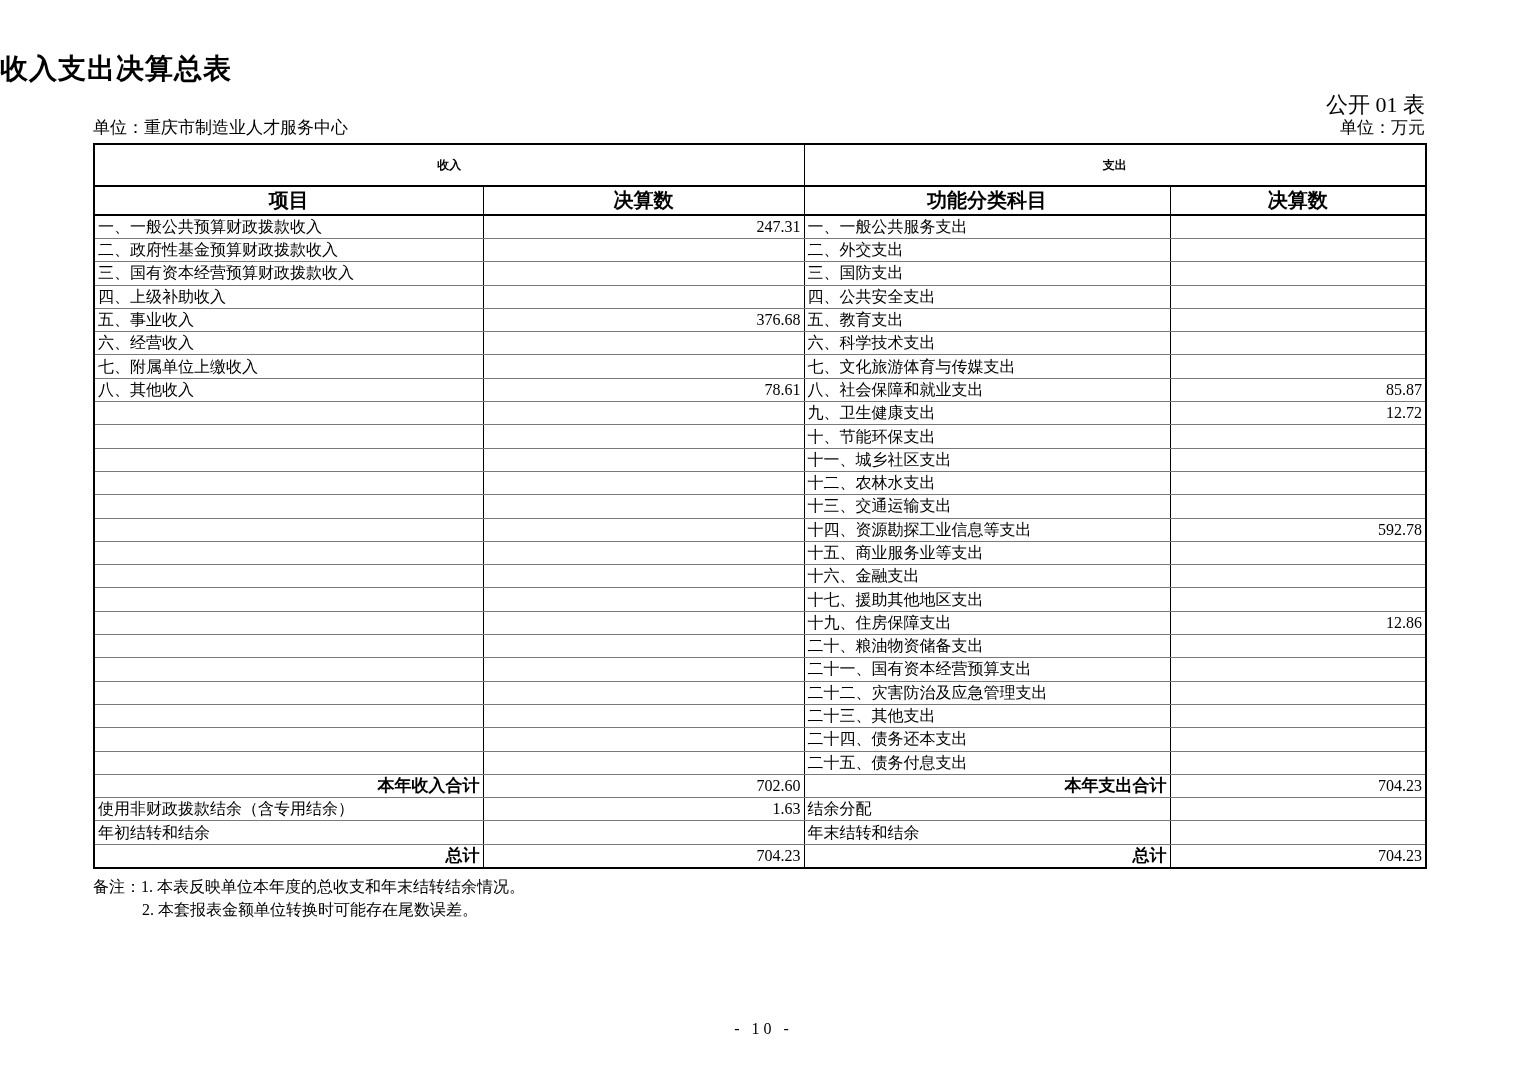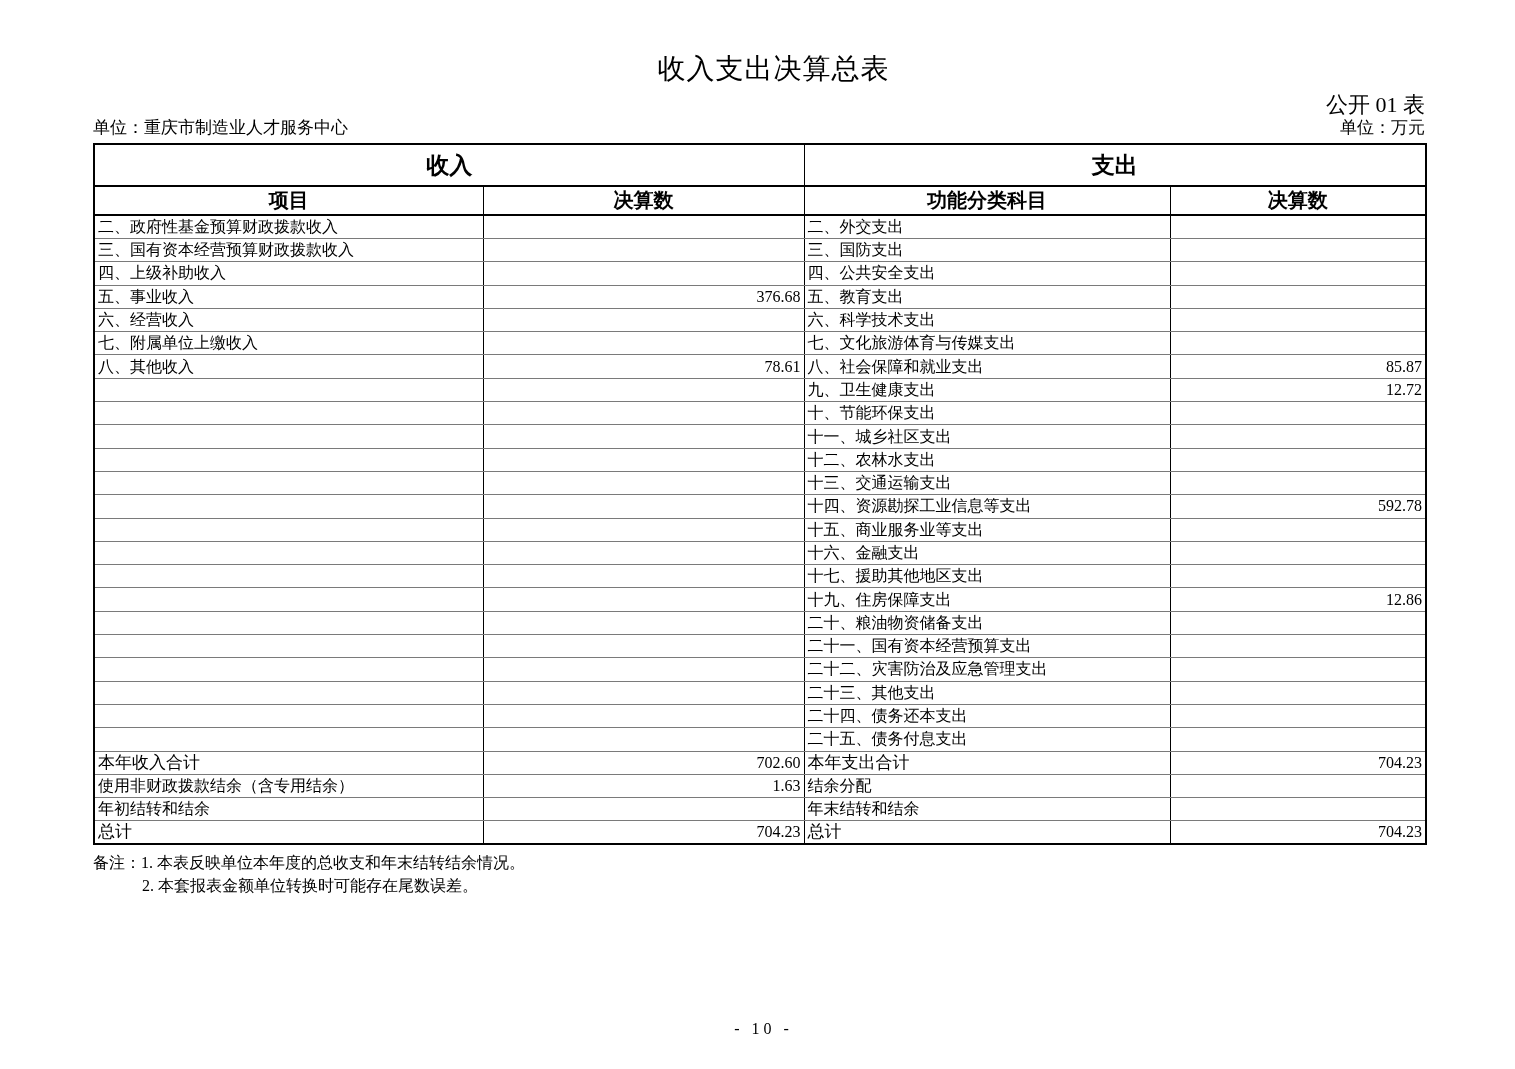--- a/index.html
+++ b/index.html
@@ -7,26 +7,24 @@
   body {
     width: 1515px;
     height: 1069px;
     position: relative;
     font-family: "Liberation Serif", "DejaVu Serif", serif;
     color: #000000;
     overflow: hidden;
   }
   .page-title {
     padding-top: 53px;
-    text-align: center;
     font-size: 28px;
-    font-weight: normal;
+    font-weight: bold;
     line-height: 31px;
     letter-spacing: 1px;
-    padding-left: 32px;
   }
   .meta-code {
     margin: 11px 90px 0 0;
     text-align: right;
     font-size: 22px;
     line-height: 19px;
   }
   .meta-row {
     display: flex;
     justify-content: space-between;
@@ -45,21 +43,21 @@
     border-left: 1px solid #000;
     border-right: 1px solid #000;
     border-top: 1px solid #7a7a7a;
     border-bottom: 1px solid #7a7a7a;
     overflow: hidden;
     white-space: nowrap;
     font-weight: normal;
   }
   .main-table thead tr.hrow1 th {
     height: 42px;
-    font-size: 23px;
+    font-size: 12px;
     font-weight: bold;
     text-align: center;
     border-bottom: 2px solid #000;
     margin-left: 22px;
   }
   .main-table thead tr.hrow2 th {
     height: 25px;
     font-size: 20px;
     font-weight: bold;
     text-align: center;
@@ -67,22 +65,22 @@
   }
   .main-table tbody tr { height: 23.3px; }
   .main-table td {
     font-size: 16px;
     padding: 0 3px;
     line-height: 22px;
   }
   td.cell-item { text-align: left; }
   td.cell-num  { text-align: right; }
   td.cell-total {
-    text-align: left;
-    font-weight: normal;
+    text-align: right;
+    font-weight: bold;
     font-size: 17px;
   }
   .notes {
     margin: 6px 0 12px 93px;
     font-size: 16px;
     line-height: 23px;
   }
   .note-indent { padding-left: 49px; }
   .page-number {
     position: absolute;
@@ -122,20 +120,26 @@
       </tr>
       <tr class="hrow2">
         <th>项目</th>
         <th>决算数</th>
         <th>功能分类科目</th>
         <th>决算数</th>
       </tr>
     </thead>
     <tbody id="table-body">
         <tr>
+          <td class="cell-item">一、一般公共预算财政拨款收入</td>
+          <td class="cell-num">247.31</td>
+          <td class="cell-item">一、一般公共服务支出</td>
+          <td class="cell-num"></td>
+        </tr>
+        <tr>
           <td class="cell-item">二、政府性基金预算财政拨款收入</td>
           <td class="cell-num"></td>
           <td class="cell-item">二、外交支出</td>
           <td class="cell-num"></td>
         </tr>
         <tr>
           <td class="cell-item">三、国有资本经营预算财政拨款收入</td>
           <td class="cell-num"></td>
           <td class="cell-item">三、国防支出</td>
           <td class="cell-num"></td>

